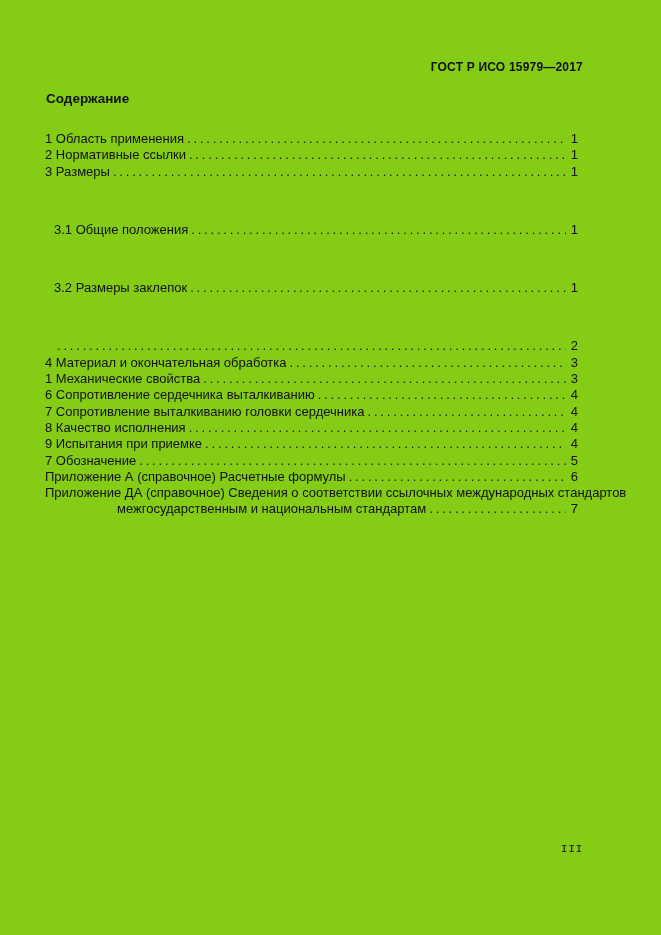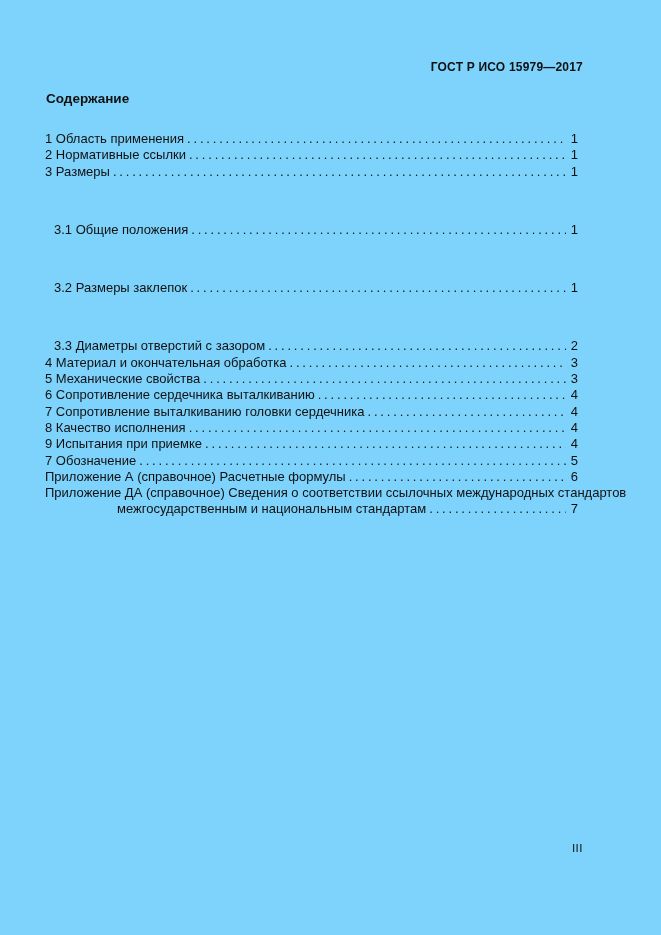--- a/index.html
+++ b/index.html
@@ -4,21 +4,21 @@
 <style>
   html, body {
     margin: 0;
     padding: 0;
     background: #ffffff;
   }
   .sheet {
     position: relative;
     width: 661px;
     height: 935px;
-    background: #7dd3fc;
+    background: #84cc16;
     font-family: "Liberation Sans", sans-serif;
     color: #111111;
     overflow: hidden;
   }
   .doc-header {
     position: absolute;
     top: 60px;
     right: 78px;
     font-size: 12px;
     font-weight: bold;
@@ -71,20 +71,21 @@
     line-height: 16.3px;
     height: 16.3px;
     white-space: nowrap;
   }
   .folio {
     position: absolute;
     top: 842px;
     right: 78px;
     font-size: 11.5px;
     letter-spacing: 0.5px;
+    font-family: Liberation Mono, monospace;
   }
 </style>
 </head>
 <body>
 
 <div class="sheet">
   <div class="doc-header">ГОСТ Р ИСО 15979—2017</div>
 
   <div class="doc-title">Содержание</div>
 
@@ -108,31 +109,30 @@
         <span class="toc-label">3.1 Общие положения</span>
         <span class="toc-dots">. . . . . . . . . . . . . . . . . . . . . . . . . . . . . . . . . . . . . . . . . . . . . . . . . . . . . . . . . . . . . . . . . . . . . . . . . . . . . . . . . . . . . . . . . . . . . . . . . . . . . . . . . . . . . . . . . . . . . . . . . . . . . . . . . . . . . . . . . . . . </span>
         <span class="toc-page">1</span>
       </div>
       <div class="toc-row indent1">
         <span class="toc-label">3.2 Размеры заклепок</span>
         <span class="toc-dots">. . . . . . . . . . . . . . . . . . . . . . . . . . . . . . . . . . . . . . . . . . . . . . . . . . . . . . . . . . . . . . . . . . . . . . . . . . . . . . . . . . . . . . . . . . . . . . . . . . . . . . . . . . . . . . . . . . . . . . . . . . . . . . . . . . . . . . . . . . . . </span>
         <span class="toc-page">1</span>
       </div>
       <div class="toc-row indent1">
-        <span class="toc-label">3.3 Диаметры отверстий с зазором</span>
         <span class="toc-dots">. . . . . . . . . . . . . . . . . . . . . . . . . . . . . . . . . . . . . . . . . . . . . . . . . . . . . . . . . . . . . . . . . . . . . . . . . . . . . . . . . . . . . . . . . . . . . . . . . . . . . . . . . . . . . . . . . . . . . . . . . . . . . . . . . . . . . . . . . . . . </span>
         <span class="toc-page">2</span>
       </div>
       <div class="toc-row">
         <span class="toc-label">4 Материал и окончательная обработка</span>
         <span class="toc-dots">. . . . . . . . . . . . . . . . . . . . . . . . . . . . . . . . . . . . . . . . . . . . . . . . . . . . . . . . . . . . . . . . . . . . . . . . . . . . . . . . . . . . . . . . . . . . . . . . . . . . . . . . . . . . . . . . . . . . . . . . . . . . . . . . . . . . . . . . . . . . </span>
         <span class="toc-page">3</span>
       </div>
       <div class="toc-row">
-        <span class="toc-label">5 Механические свойства</span>
+        <span class="toc-label">1 Механические свойства</span>
         <span class="toc-dots">. . . . . . . . . . . . . . . . . . . . . . . . . . . . . . . . . . . . . . . . . . . . . . . . . . . . . . . . . . . . . . . . . . . . . . . . . . . . . . . . . . . . . . . . . . . . . . . . . . . . . . . . . . . . . . . . . . . . . . . . . . . . . . . . . . . . . . . . . . . . </span>
         <span class="toc-page">3</span>
       </div>
       <div class="toc-row">
         <span class="toc-label">6 Сопротивление сердечника выталкиванию</span>
         <span class="toc-dots">. . . . . . . . . . . . . . . . . . . . . . . . . . . . . . . . . . . . . . . . . . . . . . . . . . . . . . . . . . . . . . . . . . . . . . . . . . . . . . . . . . . . . . . . . . . . . . . . . . . . . . . . . . . . . . . . . . . . . . . . . . . . . . . . . . . . . . . . . . . . </span>
         <span class="toc-page">4</span>
       </div>
       <div class="toc-row">
         <span class="toc-label">7 Сопротивление выталкиванию головки сердечника</span>

